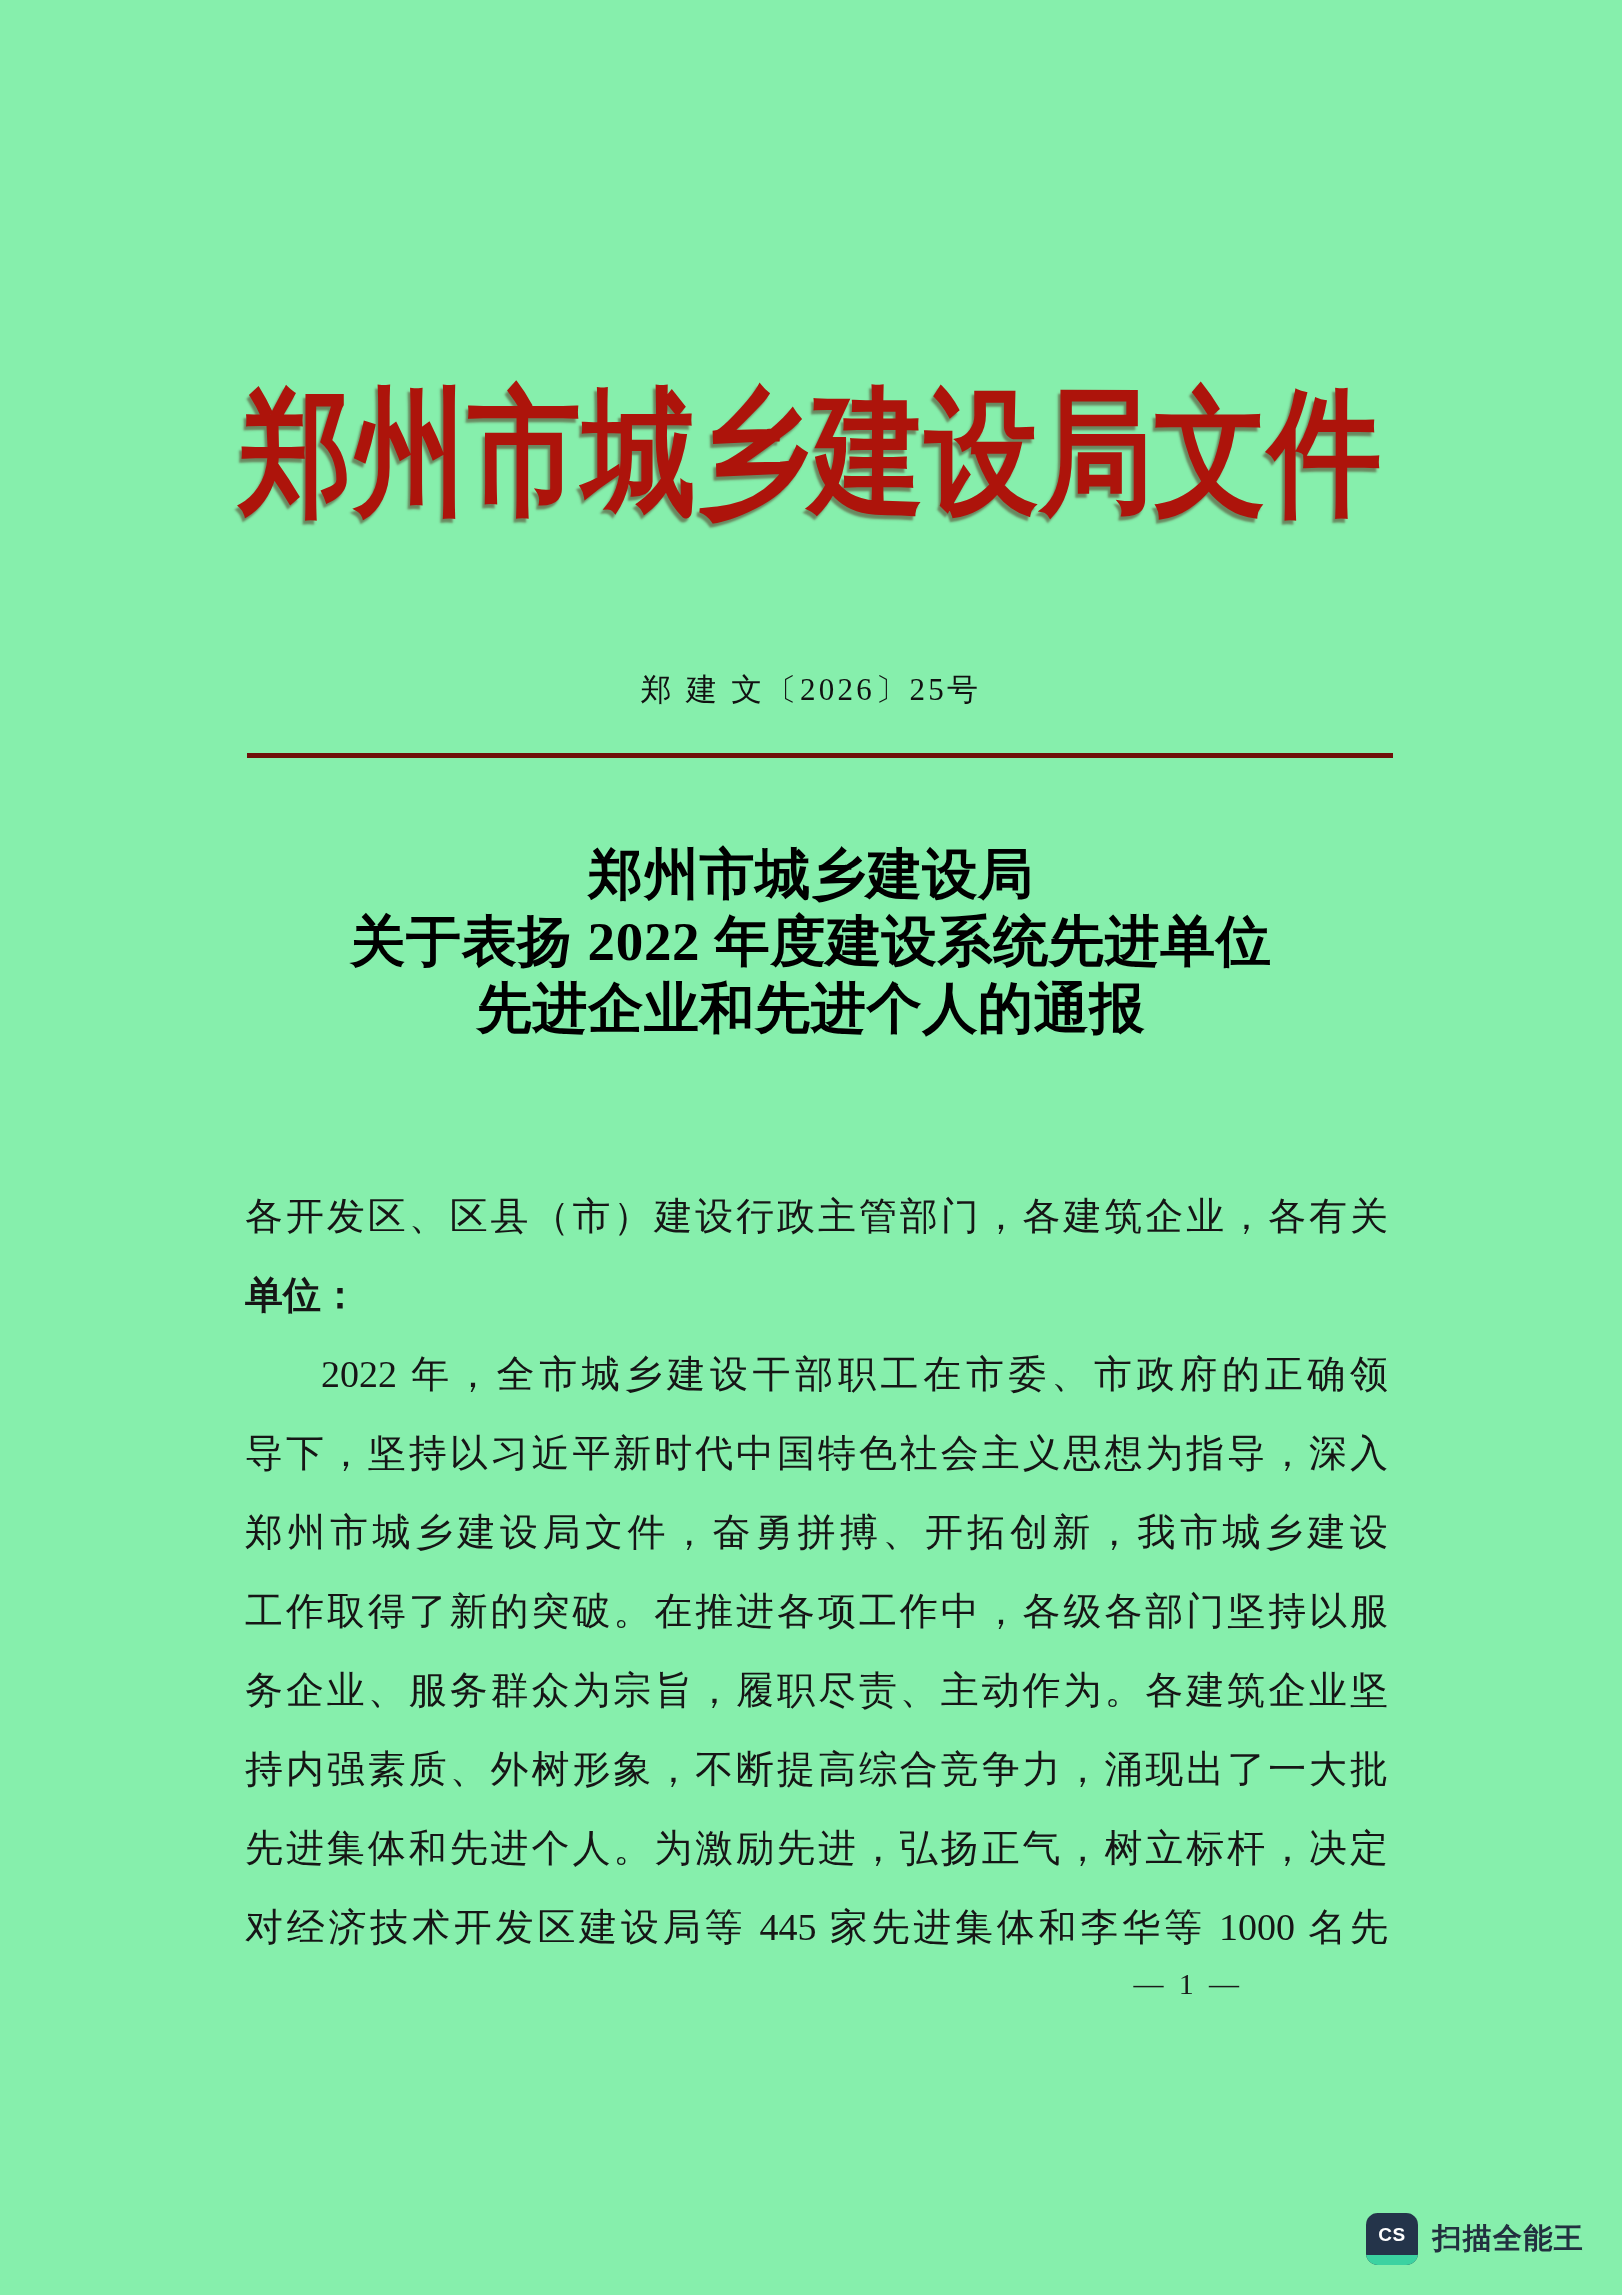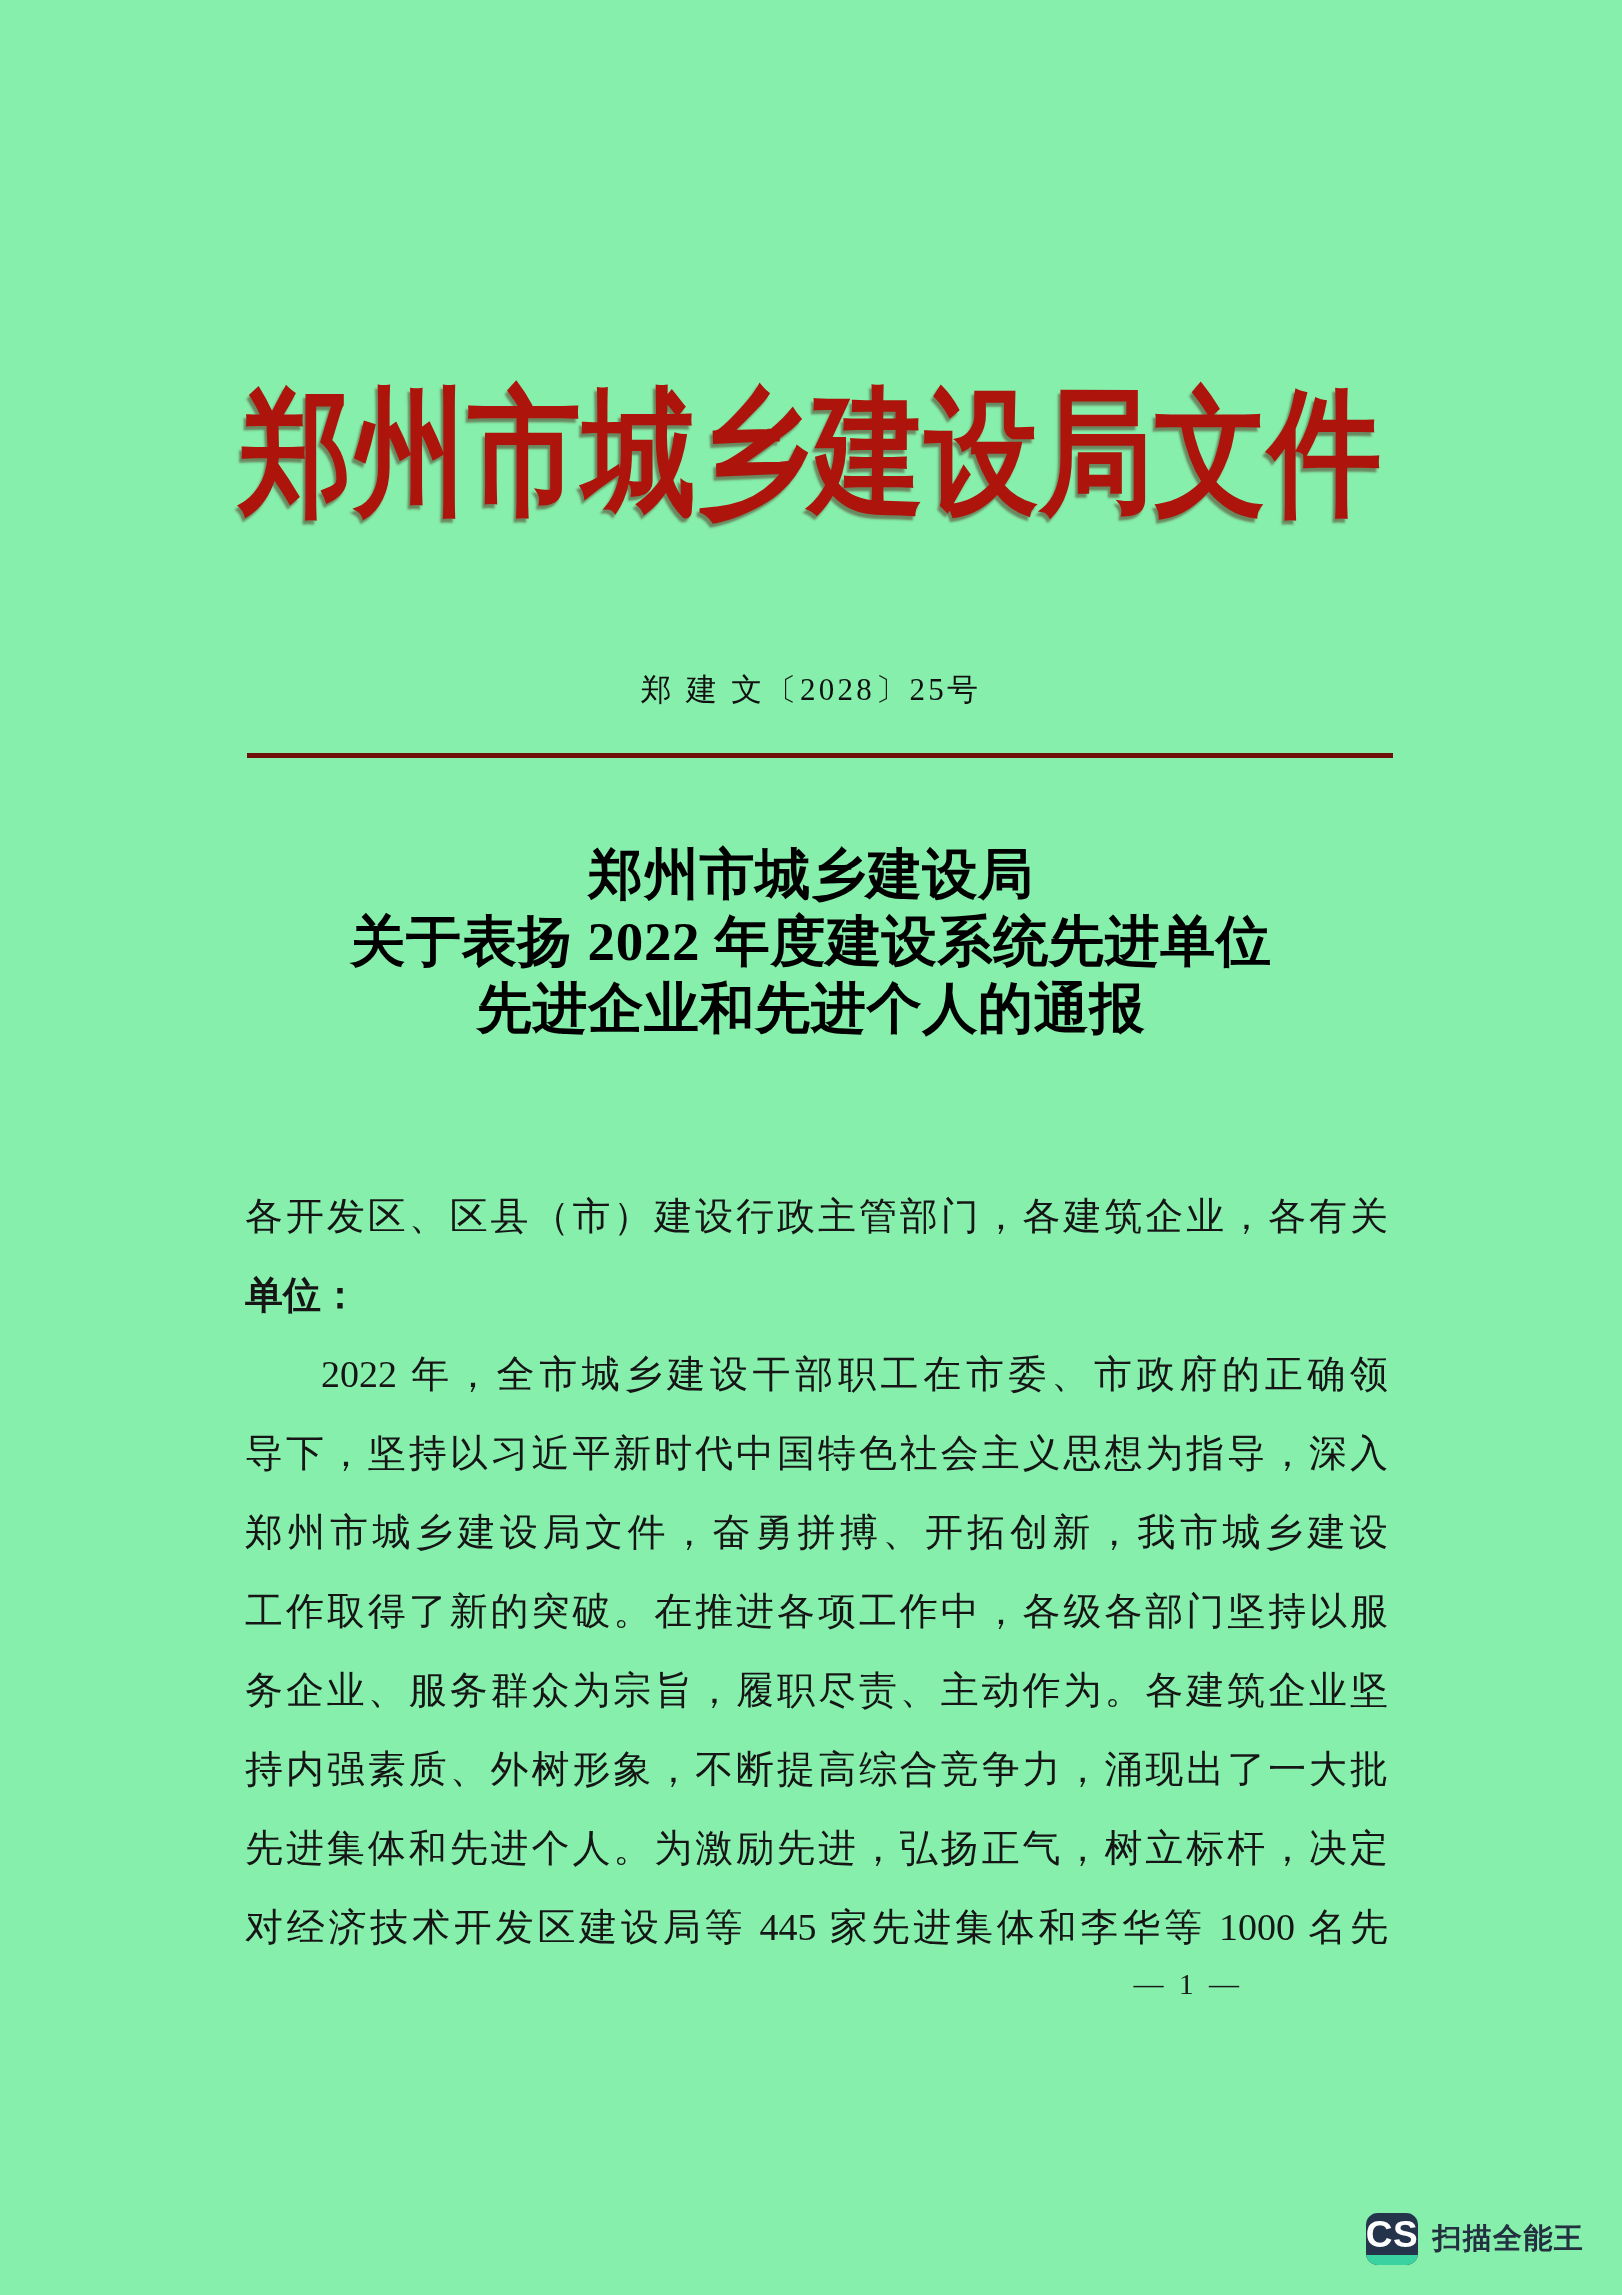--- a/index.html
+++ b/index.html
@@ -122,21 +122,21 @@
     background: #24344a;
     border-radius: 11.8px;
     overflow: hidden;
     display: flex;
     align-items: center;
     justify-content: center;
   }
   .wm-icon .cs {
     color: #ffffff;
     font-weight: bold;
-    font-size: 37px;
+    font-size: 19px;
     letter-spacing: 0.7px;
     margin-top: -7.9px;
   }
   .wm-accent {
     position: absolute;
     left: 0;
     right: 0;
     bottom: 0;
     height: 9.8px;
     background: #3bd2a1;
@@ -149,21 +149,21 @@
     font-family: Liberation Serif, serif;
   }
 </style>
 </head>
 <body>
 
 <div class="page">
 
   <div class="red-header">郑州市城乡建设局文件</div>
 
-  <div class="doc-number">郑 建 文〔2028〕25号</div>
+  <div class="doc-number">郑 建 文〔2026〕25号</div>
 
   <div class="red-rule"></div>
 
   <div class="doc-title">
     <div>郑州市城乡建设局</div>
     <div>关于表扬 2022 年度建设系统先进单位</div>
     <div>先进企业和先进个人的通报</div>
   </div>
 
   <div class="body-block">

